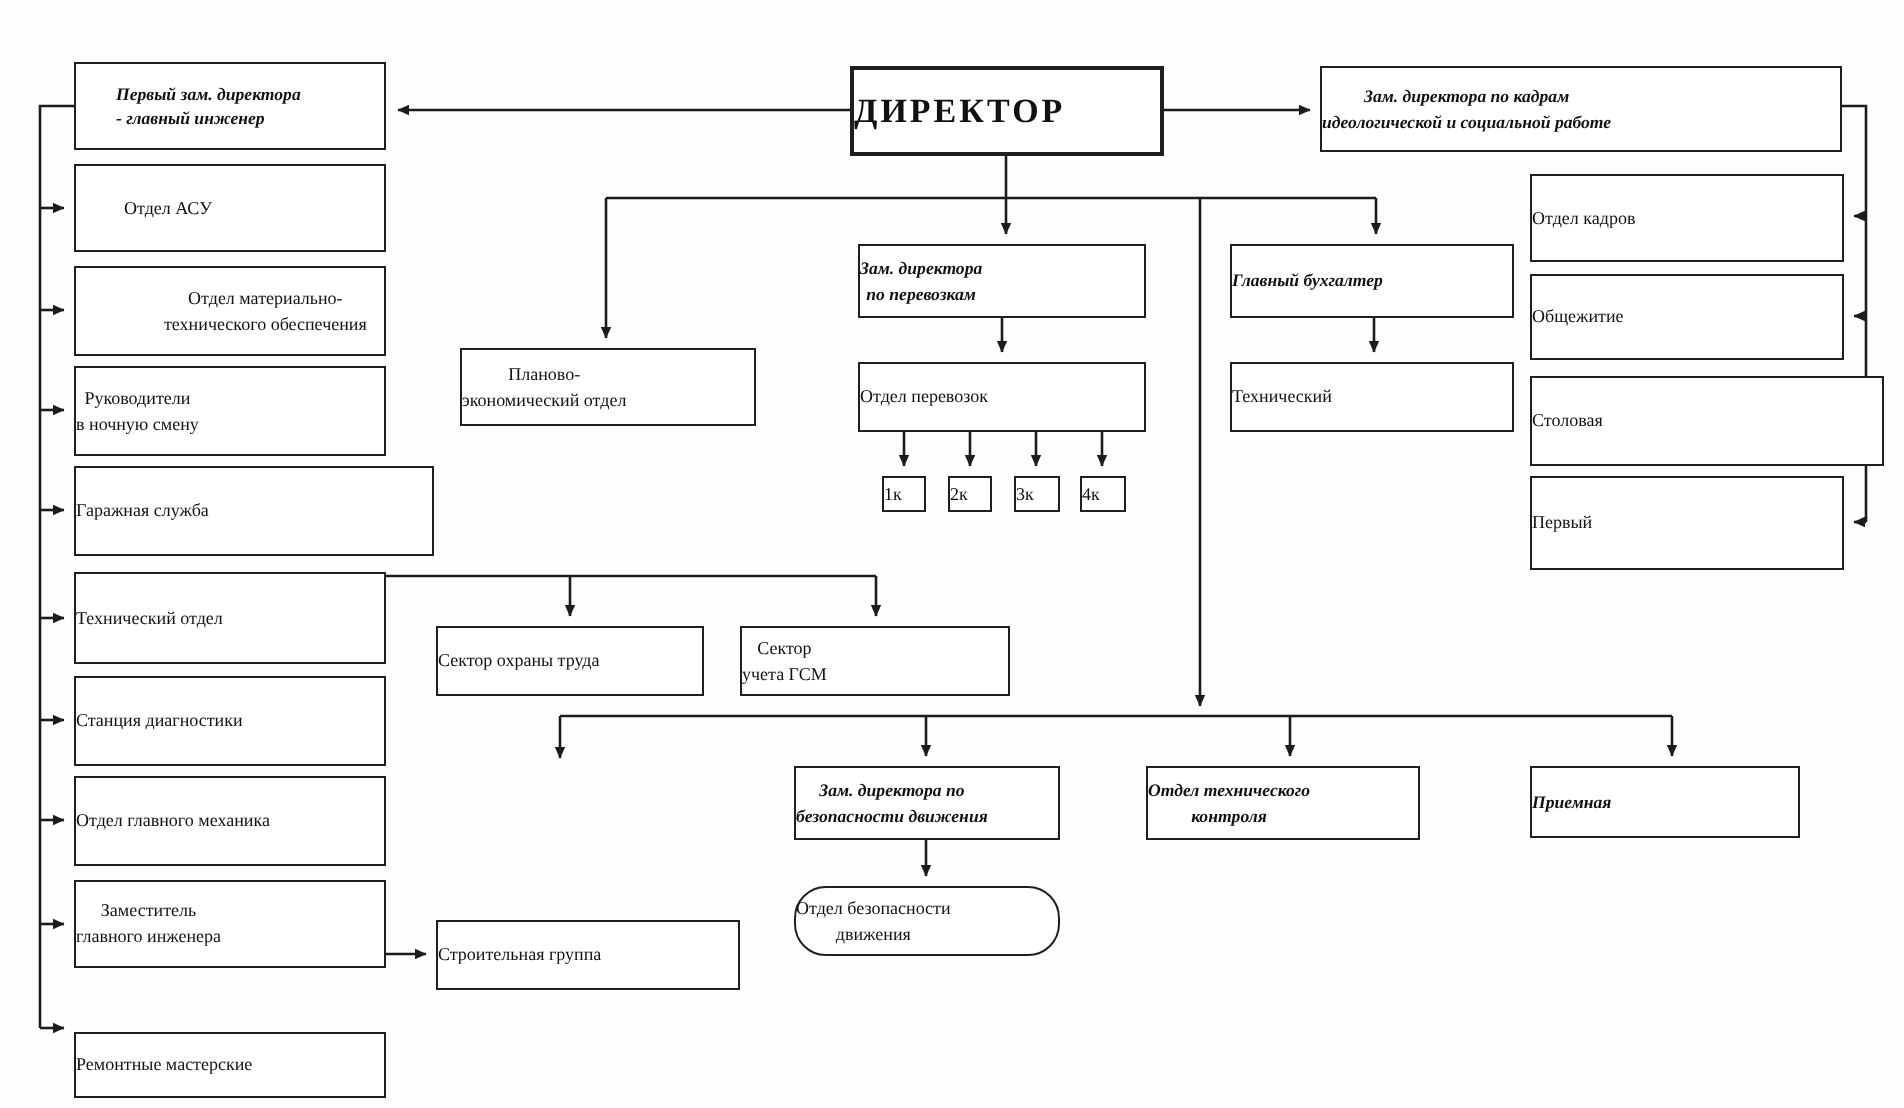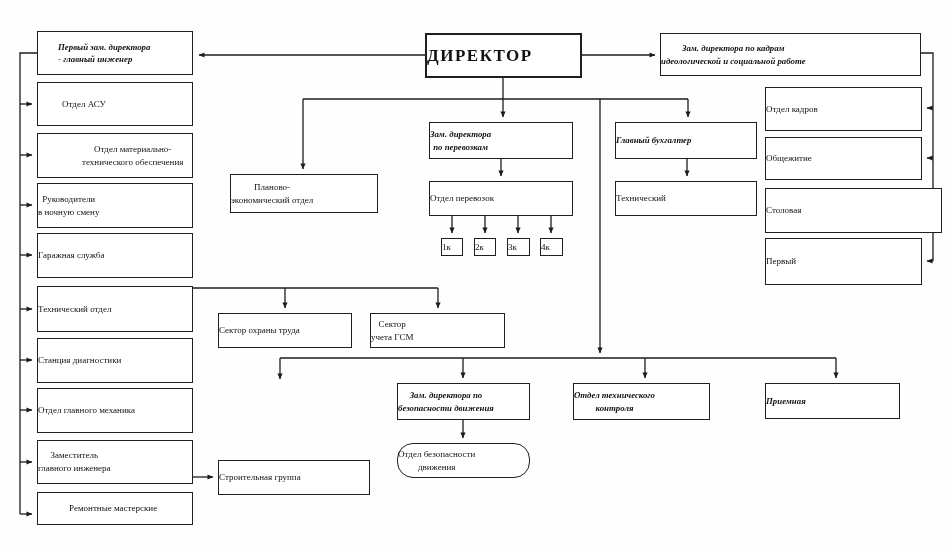--- a/index.html
+++ b/index.html
@@ -125,37 +125,37 @@
       <span>Отдел АСУ</span>
     </div>
   <div class="node" style="left:37px; top:133px; width:156px; height:45px;padding-left:44px;">
       <span>Отдел материально-
 технического обеспечения</span>
     </div>
   <div class="node" style="left:37px; top:183px; width:156px; height:45px;">
       <span>Руководители
 в ночную смену</span>
     </div>
-  <div class="node" style="left:37px; top:233px; width:156px; height:45px;">
+  <div class="node" style="left:37px; top:233px; width:180px; height:45px;">
       <span>Гаражная служба</span>
     </div>
   <div class="node" style="left:37px; top:286px; width:156px; height:46px;">
       <span>Технический отдел</span>
     </div>
   <div class="node" style="left:37px; top:338px; width:156px; height:45px;">
       <span>Станция диагностики</span>
     </div>
   <div class="node" style="left:37px; top:388px; width:156px; height:45px;">
       <span>Отдел главного механика</span>
     </div>
   <div class="node" style="left:37px; top:440px; width:156px; height:44px;">
       <span>Заместитель
 главного инженера</span>
     </div>
-  <div class="node" style="left:37px; top:492px; width:156px; height:33px;padding-left:31px;">
+  <div class="node" style="left:37px; top:516px; width:156px; height:33px;">
       <span>Ремонтные мастерские</span>
     </div>
   <div class="node" style="left:218px; top:460px; width:152px; height:35px;">
       <span>Строительная группа</span>
     </div>
 
   <div class="node" style="left:230px; top:174px; width:148px; height:39px;">
       <span>Планово-
 экономический отдел</span>
     </div>

